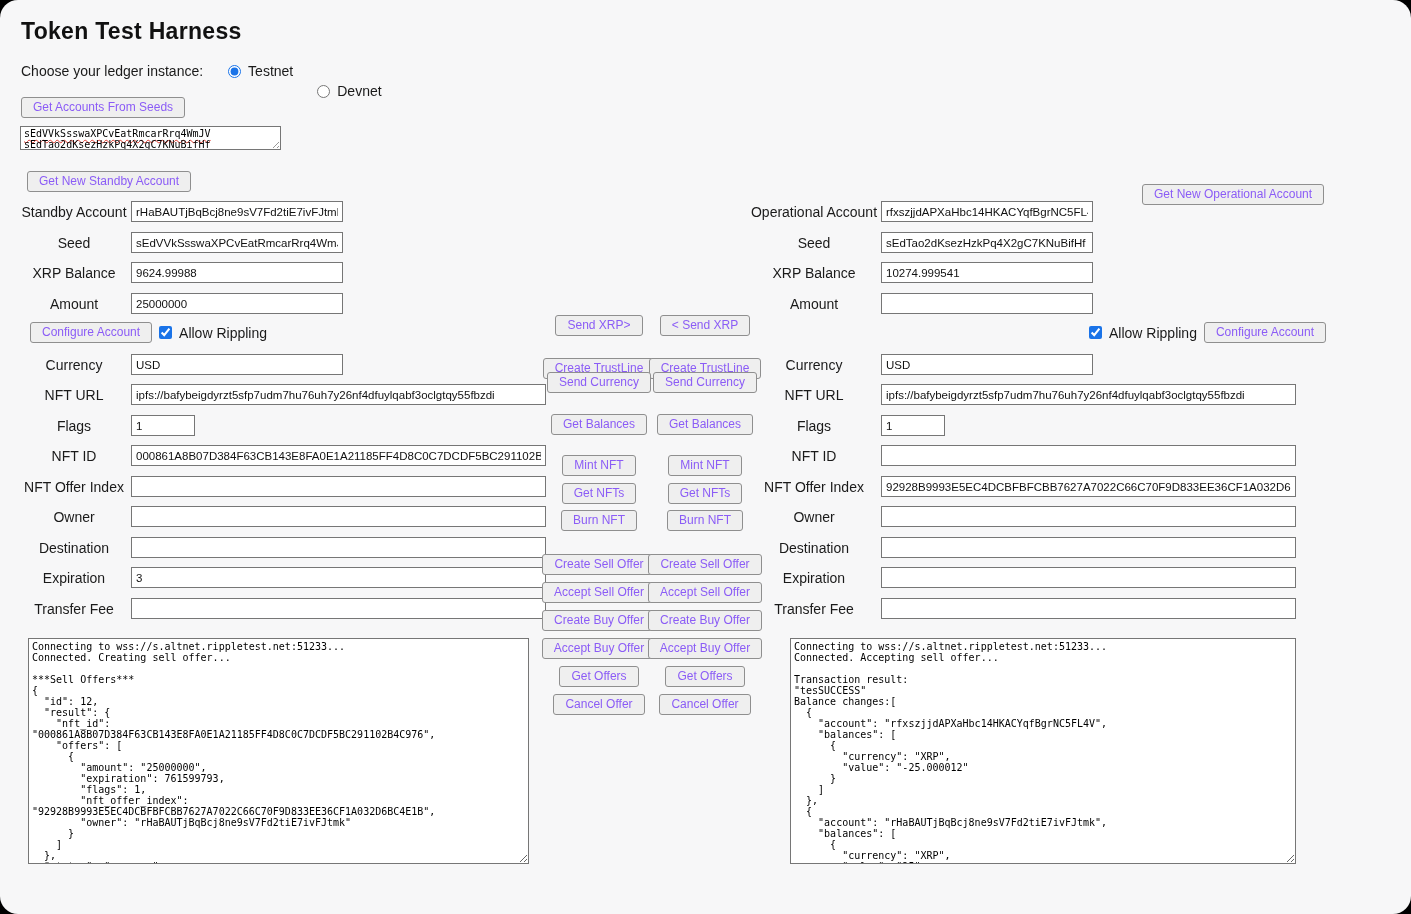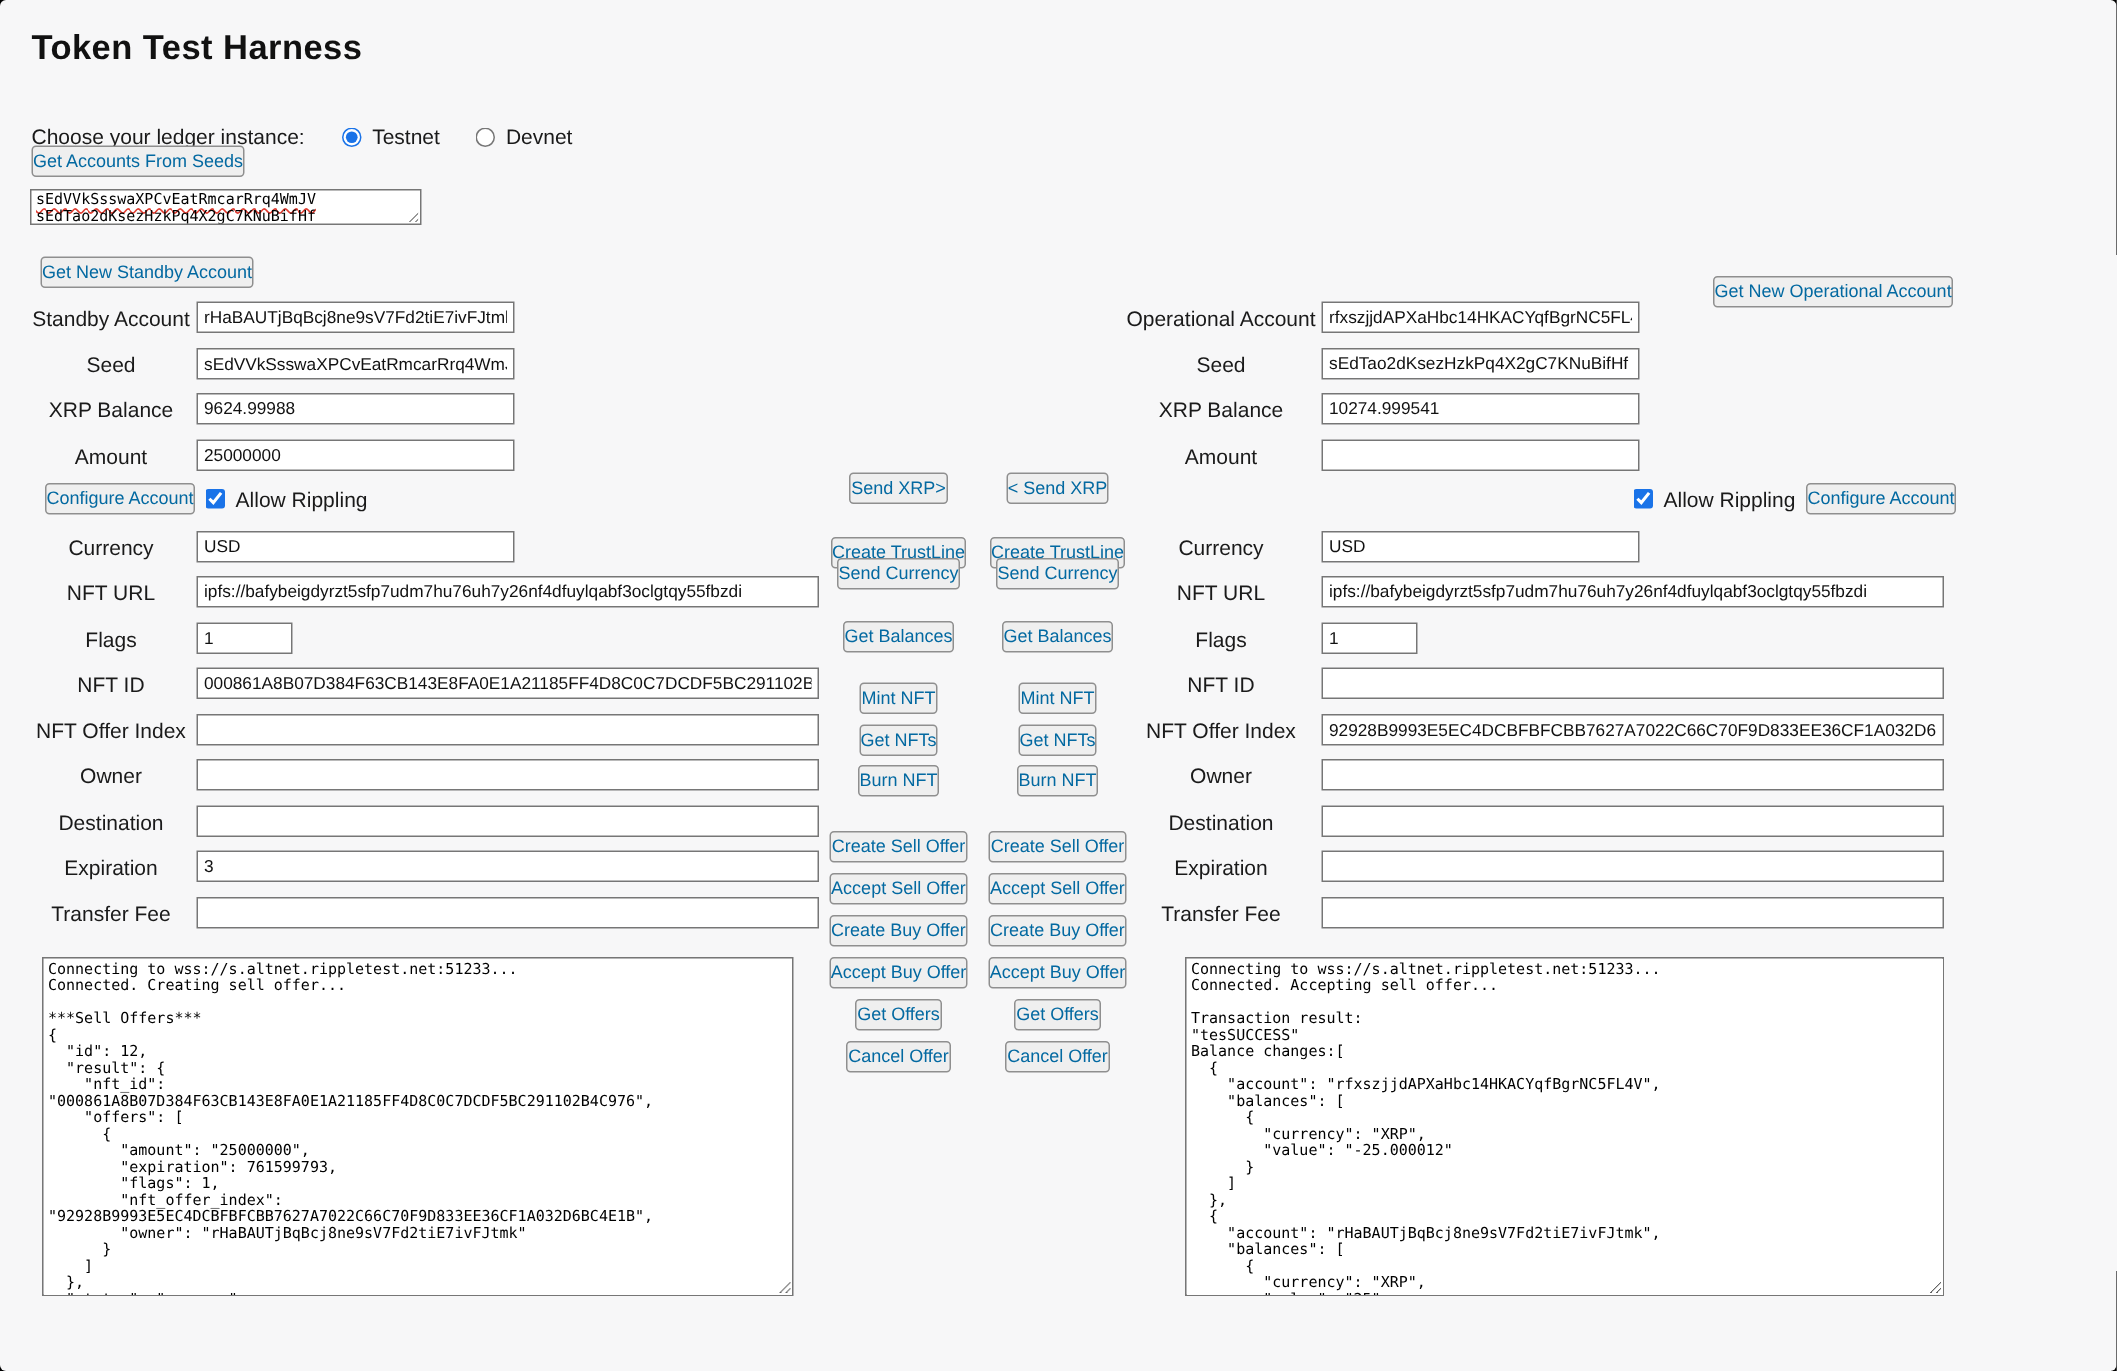--- a/index.html
+++ b/index.html
@@ -1,30 +1,30 @@
 <!DOCTYPE html>
 <html><head>
 <meta charset="utf-8">
 <style>
   html,body{margin:0;padding:0;background:#000;}
   .frame{
     position:relative;width:1411px;height:914px;background:#f7f7f8;
-    border-radius:4px;overflow:hidden;
+    border-radius:18px;overflow:hidden;
     font-family:"Liberation Sans",sans-serif;color:#1a1a1a;
   }
   .title{position:absolute;left:21px;top:18px;font-size:23px;font-weight:600;letter-spacing:.3px;color:#111;}
-  .ledger-row{position:absolute;left:21px;top:63px;display:flex;align-items:flex-end;font-size:14px;}
+  .ledger-row{position:absolute;left:21px;top:63px;display:flex;align-items:flex-start;font-size:14px;}
   .ledger-row .radio-wrap{display:flex;align-items:center;gap:7px;}
   .ledger-row .radio-wrap.first{margin-left:25px;}
   .ledger-row .radio-wrap.second{margin-left:24px;margin-top:20px;}
   input[type=radio],input[type=checkbox]{width:13px;height:13px;margin:0;accent-color:#1a73e8;}
   button{
-    font-family:"Liberation Sans",sans-serif;font-size:12px;color:#0369a1;
+    font-family:"Liberation Sans",sans-serif;font-size:12px;color:#8b5cf6;
     background:#efefef;border:1px solid #8f8f8f;border-radius:3px;
-    padding:3px 0;height:21px;line-height:13px;cursor:pointer;white-space:nowrap;
+    padding:3px 11px;height:21px;line-height:13px;cursor:pointer;white-space:nowrap;
   }
   .btn-abs{position:absolute;}
   
   .seedbox{
     position:absolute;left:20px;top:126px;width:261px;height:24px;box-sizing:border-box;
     background:#fff;border:1px solid #767676;padding:1px 3px;overflow:hidden;
     font:10px/11px "DejaVu Sans Mono",monospace;color:#000;
   }
   .seedline{display:block;text-decoration:underline wavy 1px #e03a2f;text-underline-offset:2px;}
   .seedbox .grip{

